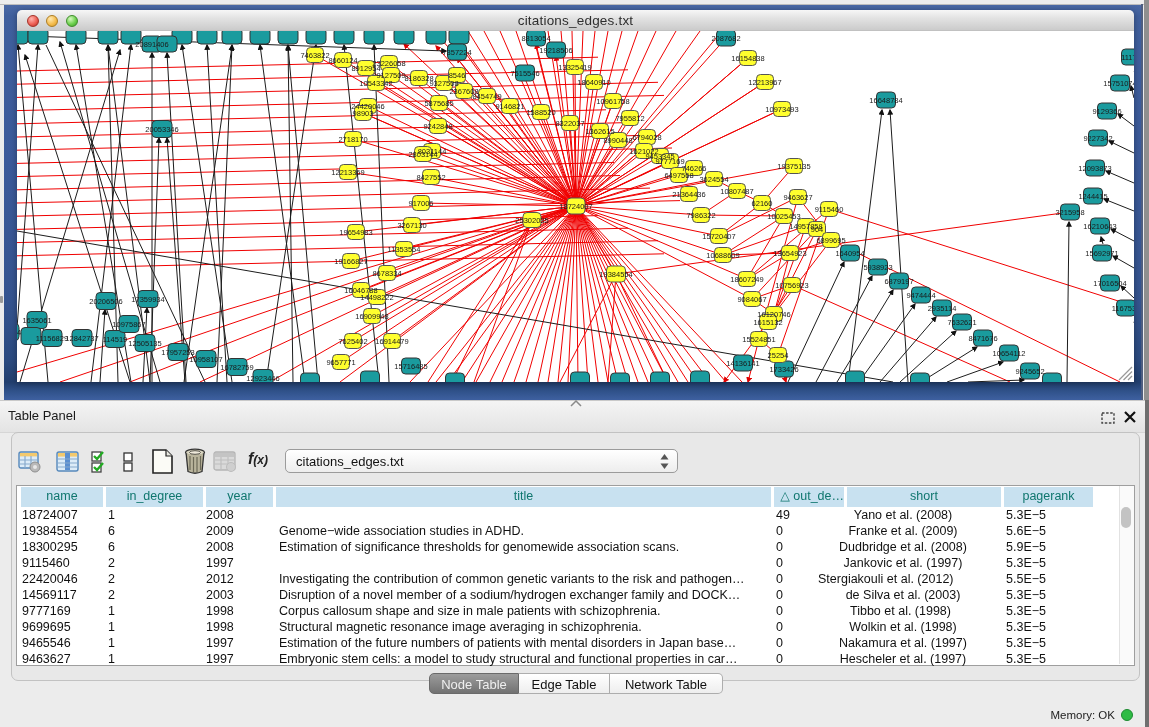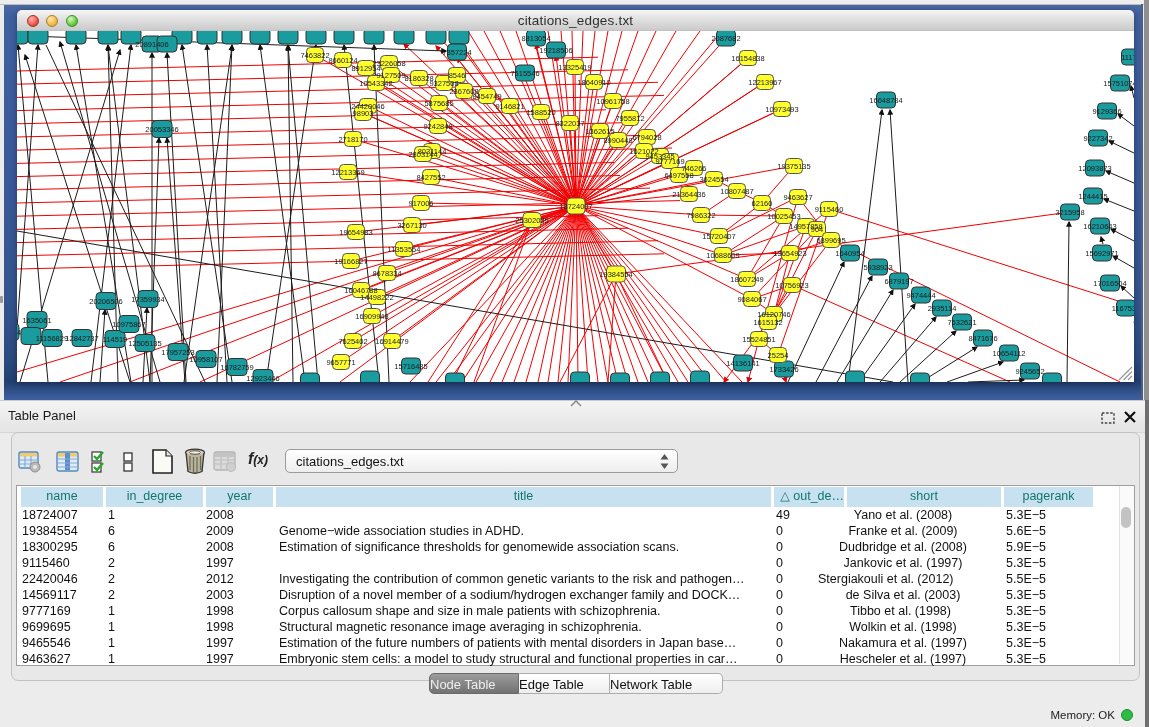--- a/index.html
+++ b/index.html
@@ -20,21 +20,21 @@
 #pbody{left:11px;top:432px;width:1127px;height:247px;background:#e8e8e8;border:1px solid #c2c2c2;border-radius:7px}
 #combo{left:285px;top:449px;width:393px;height:24px;background:linear-gradient(#ffffff,#ededed);
  border:1px solid #9b9b9b;border-radius:5px;font-size:13px;color:#111;line-height:24px;padding-left:10px;box-sizing:border-box}
 #tbl{left:16px;top:485px;width:1119px;height:181px;background:#fff;border:1px solid #9e9e9e;box-sizing:border-box}
 .hc{position:absolute;top:1px;height:20px;background:#c8e1f0;font-size:12.5px;color:#0f766e;
  text-align:center;line-height:19px}
 .trow{position:absolute;left:0;width:1100px;height:16px;font-size:12.5px;color:#111}
 .trow span{position:absolute;top:0;line-height:16px;white-space:nowrap}
 #sbar{left:1119px;top:486px;width:14px;height:178px;background:#fafafa;border-left:1px solid #e2e2e2}
 #thumb{left:1121px;top:507px;width:10px;height:21px;background:#c3c3c3;border-radius:5px}
-.tab{position:absolute;top:673px;height:21px;font-size:13px;text-align:left;line-height:21px;box-sizing:border-box}
+.tab{position:absolute;top:673px;height:21px;font-size:13px;text-align:center;line-height:21px;box-sizing:border-box}
 #memo{right:34px;top:709px;font-size:11.5px;color:#222}
 #gdot{left:1121px;top:709px;width:12px;height:12px;border-radius:50%;background:#2fbc45;border:1.5px solid #1d8a30;box-sizing:border-box}
 #rstrip3{left:1145px;top:400px;width:4px;height:327px;background:#6f6f6f}
 </style></head>
 <body>
 <div class="abs" id="blue"></div>
 <div class="abs" id="topstrip"></div>
 <div class="abs" id="win">
   <div class="abs" id="titlebar">
       <div id="title">citations_edges.txt</div>

